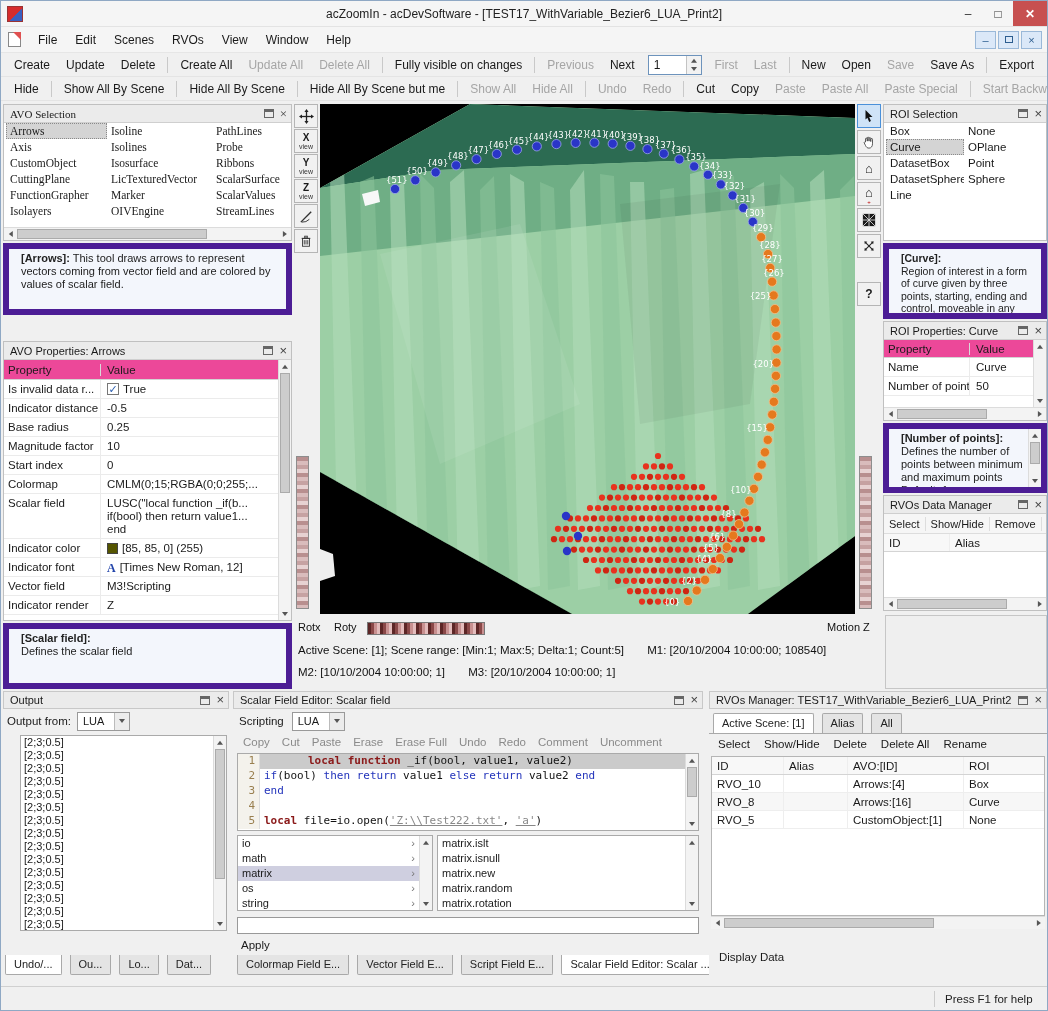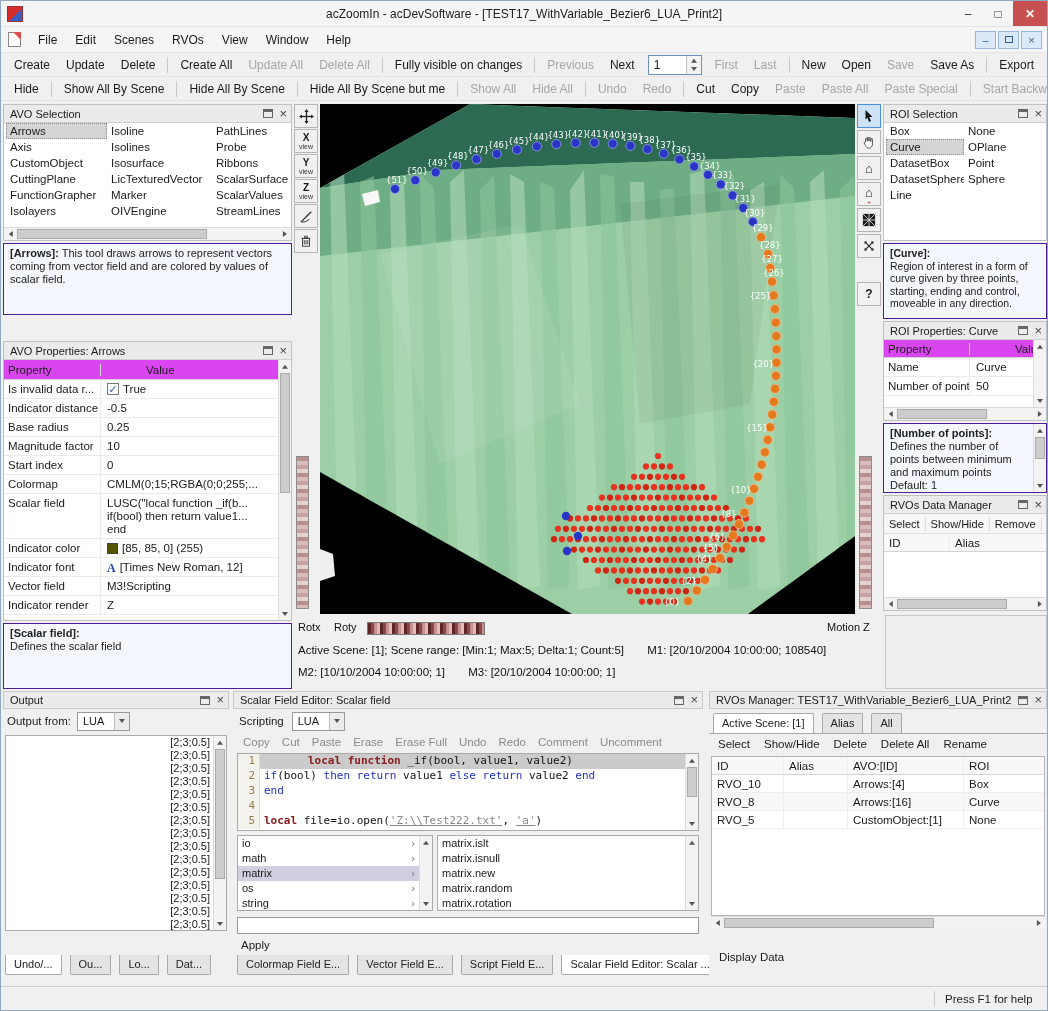--- a/index.html
+++ b/index.html
@@ -47,31 +47,31 @@
 
   
   .panel{position:absolute;background:#f0f0f0;border:1px solid #c0c0c0;}
   .phead{height:18px;background:#ebebeb;border-bottom:1px solid #cfcfcf;display:flex;align-items:center;padding:0 4px 0 6px;font-size:11px;}
   .ptitle{flex:1;white-space:nowrap;overflow:hidden;}
   .pfloat{width:10px;height:9px;border:1px solid #666;position:relative;margin-right:6px;flex:none;}
   .pfloat::before{content:"";position:absolute;left:0;right:0;top:0;height:2px;background:#666;}
   .pclose{font-size:13px;line-height:10px;color:#444;flex:none;}
   .pbody{position:relative;background:#fff;}
 
-  .infobox{position:absolute;background:#f3f6fc;border:1px solid #4c1d95;padding:3px 6px;font-size:11px;line-height:13px;color:#222;overflow:hidden;}
+  .infobox{position:absolute;background:#f3f6fc;border:6px solid #4c1d95;padding:3px 12px;font-size:11px;line-height:13px;color:#222;overflow:hidden;}
   .ib-title{font-weight:bold;}
 
   
   .selwrap{display:flex;height:100%;}
   .selcol{display:flex;flex-direction:column;}
   .selitem{height:16px;line-height:16px;padding:0 4px;font-size:11.5px;white-space:nowrap;overflow:hidden;}
   .selitem.sel{background:#d4d4d4;outline:1px dotted #8a8a8a;outline-offset:-1px;}
 
   
-  .ptheader{display:flex;height:20px;background:#d946ef;border-bottom:1px solid #d4d4d4;font-size:11.5px;align-items:center;gap:39px;}
+  .ptheader{display:flex;height:20px;background:#ec4899;border-bottom:1px solid #d4d4d4;font-size:11.5px;align-items:center;}
   .pth1{width:97px;border-right:1px solid #d9d9d9;padding-left:4px;}
   .pth2{flex:1;padding-left:6px;overflow:hidden;white-space:nowrap;}
   .prow{display:flex;border-bottom:1px solid #ebebeb;min-height:19px;font-size:11.5px;}
   .prow.tall{min-height:45px;}
   .pname{width:97px;border-right:1px solid #ebebeb;padding:3px 0 0 4px;white-space:nowrap;overflow:hidden;}
   .pval{flex:1;padding:3px 0 0 6px;display:flex;align-items:flex-start;gap:4px;overflow:hidden;white-space:nowrap;}
   .pval.block{display:block;}
   .pline{line-height:13px;white-space:nowrap;}
   .cbx{width:12px;height:12px;border:1px solid #777;background:#fff;color:#2a5db0;font-size:11px;line-height:10px;text-align:center;flex:none;}
   .swatch{width:11px;height:11px;border:1px solid #444;flex:none;margin-top:1px;}
@@ -240,21 +240,21 @@
         <div class="tbtn">Cut</div>
         <div class="tbtn">Copy</div>
         <div class="tbtn dis">Paste</div>
         <div class="tbtn dis">Paste All</div>
         <div class="tbtn dis">Paste Special</div>
         <div class="tsep"></div>
         <div class="tbtn dis">Start Backward</div>
       </div>
   </div>
 
-  <div class="panel" id="p-avosel" style="left:2px;top:103px;width:289px;height:137px;">
+  <div class="panel" id="p-avosel" style="left:2px;top:103px;width:289px;height:137px;font-family:Liberation Serif, serif;">
     <div class="phead">
       <span class="ptitle">AVO Selection</span>
       <span class="pfloat"></span>
       <span class="pclose">×</span>
     </div>
     <div class="pbody" style="height:104px;">
       <div id="avo-cols" class="selwrap" style="padding-left:2px;">
           <div class="selcol" style="width: 101px;">
             <div class="selitem sel">Arrows</div>
             <div class="selitem">Axis</div>
@@ -953,21 +953,21 @@
       <span class="pfloat"></span>
       <span class="pclose">×</span>
     </div>
     <div style="display:flex;align-items:center;gap:6px;height:24px;padding:2px 4px;">
       <span style="font-size:11.5px;">Output from:</span>
       <div class="ddl">
         <span class="val">LUA</span>
         <span class="arr tD"></span>
       </div>
     </div>
-    <div style="position:relative;margin:2px 2px 0 2px;height:196px;background:#fff;border:1px solid #aaa;overflow:hidden;text-align:right;">
+    <div style="position:relative;margin:2px 2px 0 17px;height:196px;background:#fff;border:1px solid #aaa;overflow:hidden;">
       <div id="out-rows" style="margin-right:13px;">
           <div class="outrow">[2;3;0.5]</div>
           <div class="outrow">[2;3;0.5]</div>
           <div class="outrow">[2;3;0.5]</div>
           <div class="outrow">[2;3;0.5]</div>
           <div class="outrow">[2;3;0.5]</div>
           <div class="outrow">[2;3;0.5]</div>
           <div class="outrow">[2;3;0.5]</div>
           <div class="outrow">[2;3;0.5]</div>
           <div class="outrow">[2;3;0.5]</div>

